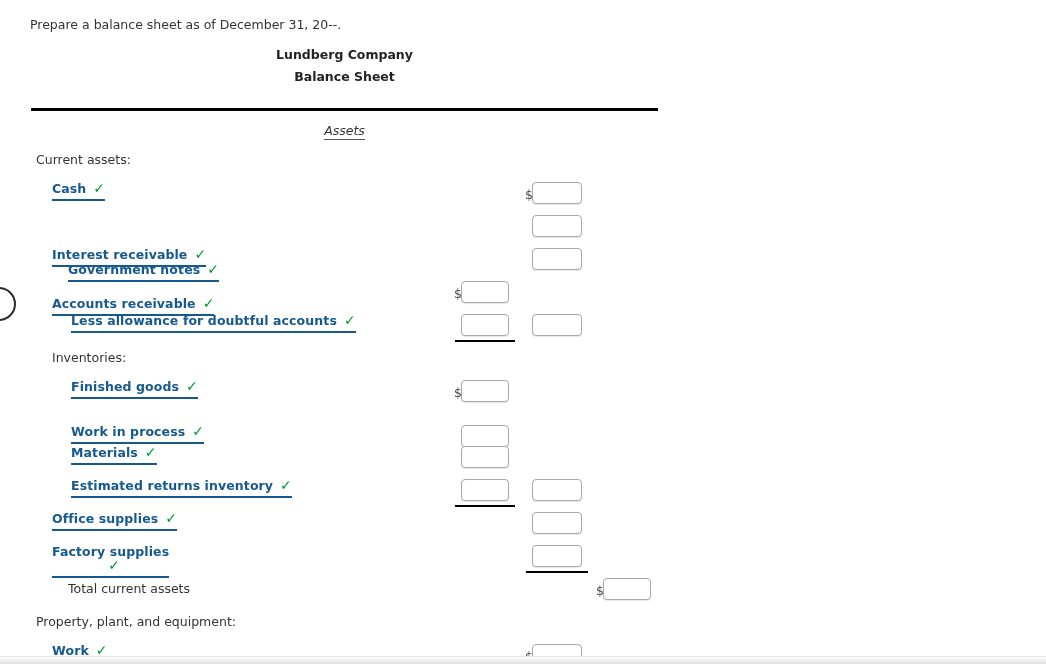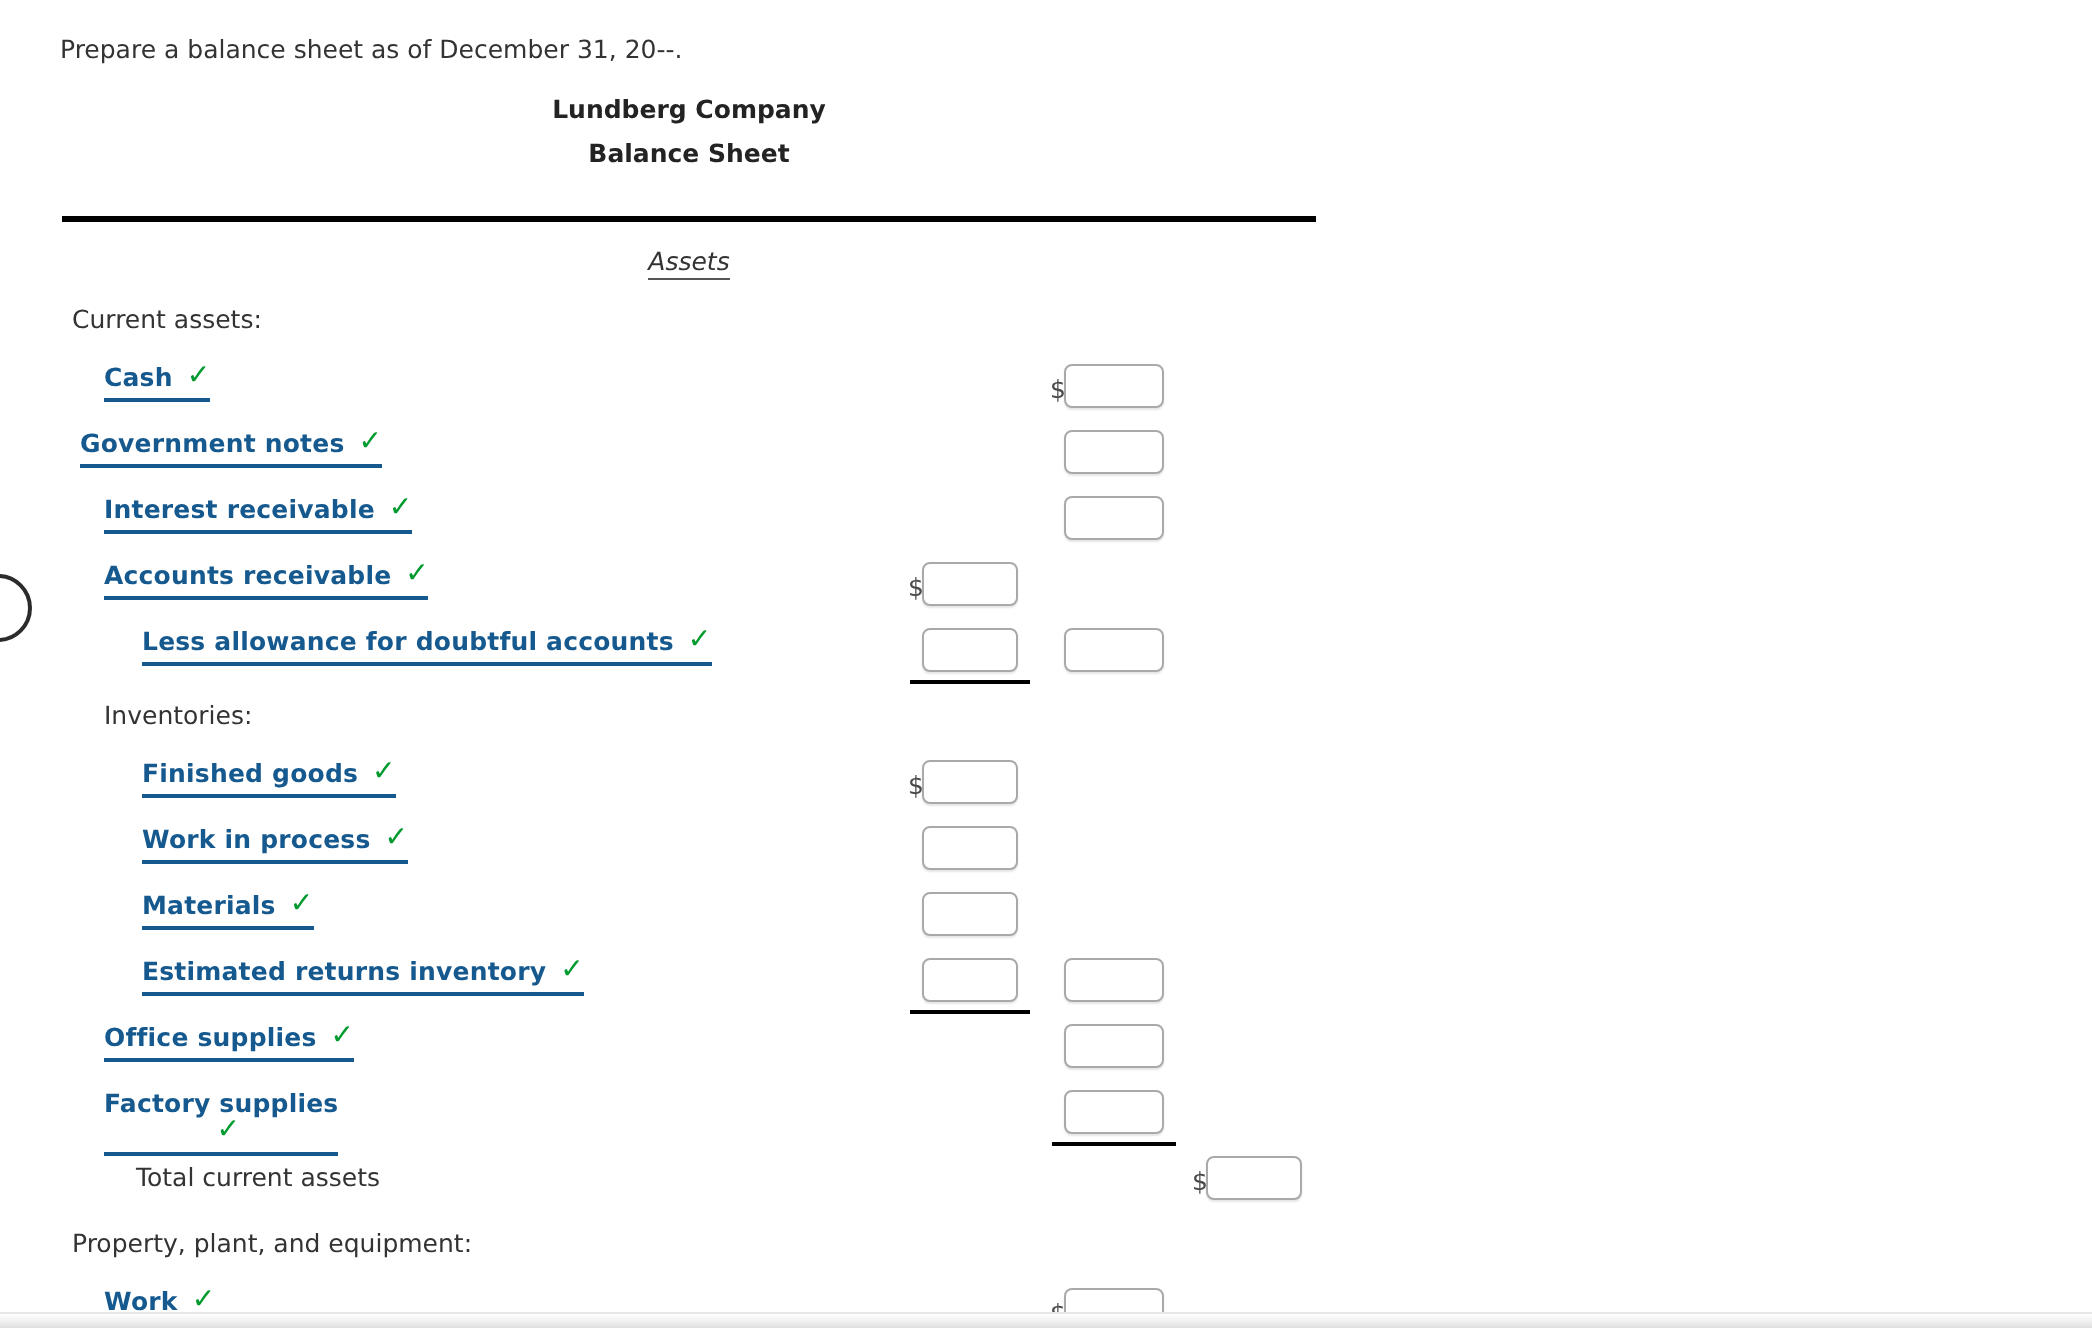--- a/index.html
+++ b/index.html
@@ -180,35 +180,35 @@
     </div>
     <div class="row" style="top: 179px;">
       <div class="acct" style="left: 52px;">
         <span class="txt">Cash</span>
         <span class="chk">✓</span>
       </div>
       <span class="dollar" style="left: 525px;">$</span>
       <input type="text" class="box wide" style="left: 532px;">
     </div>
     <div class="row" style="top: 212px;">
-      <div class="acct" style="left: 40px;">
+      <div class="acct" style="left: 68px; margin-top: 48px;">
         <span class="txt">Government notes</span>
         <span class="chk">✓</span>
       </div>
       <input type="text" class="box wide" style="left: 532px;">
     </div>
     <div class="row" style="top: 245px;">
       <div class="acct" style="left: 52px;">
         <span class="txt">Interest receivable</span>
         <span class="chk">✓</span>
       </div>
       <input type="text" class="box wide" style="left: 532px;">
     </div>
     <div class="row" style="top: 278px;">
-      <div class="acct" style="left: 52px;">
+      <div class="acct" style="left: 52px; margin-top: 16px;">
         <span class="txt">Accounts receivable</span>
         <span class="chk">✓</span>
       </div>
       <span class="dollar" style="left: 454px;">$</span>
       <input type="text" class="box" style="left: 461px;">
     </div>
     <div class="row" style="top: 311px;">
       <div class="acct" style="left: 71px;">
         <span class="txt">Less allowance for doubtful accounts</span>
         <span class="chk">✓</span>
@@ -221,21 +221,21 @@
       <div class="plain-label" style="left: 52px;">Inventories:</div>
     </div>
     <div class="row" style="top: 377px;">
       <div class="acct" style="left: 71px;">
         <span class="txt">Finished goods</span>
         <span class="chk">✓</span>
       </div>
       <span class="dollar" style="left: 454px;">$</span>
       <input type="text" class="box" style="left: 461px;">
     </div>
-    <div class="row" style="top: 410px;">
+    <div class="row" style="top: 422px;">
       <div class="acct" style="left: 71px;">
         <span class="txt">Work in process</span>
         <span class="chk">✓</span>
       </div>
       <input type="text" class="box" style="left: 461px;">
     </div>
     <div class="row" style="top: 443px;">
       <div class="acct" style="left: 71px;">
         <span class="txt">Materials</span>
         <span class="chk">✓</span>

